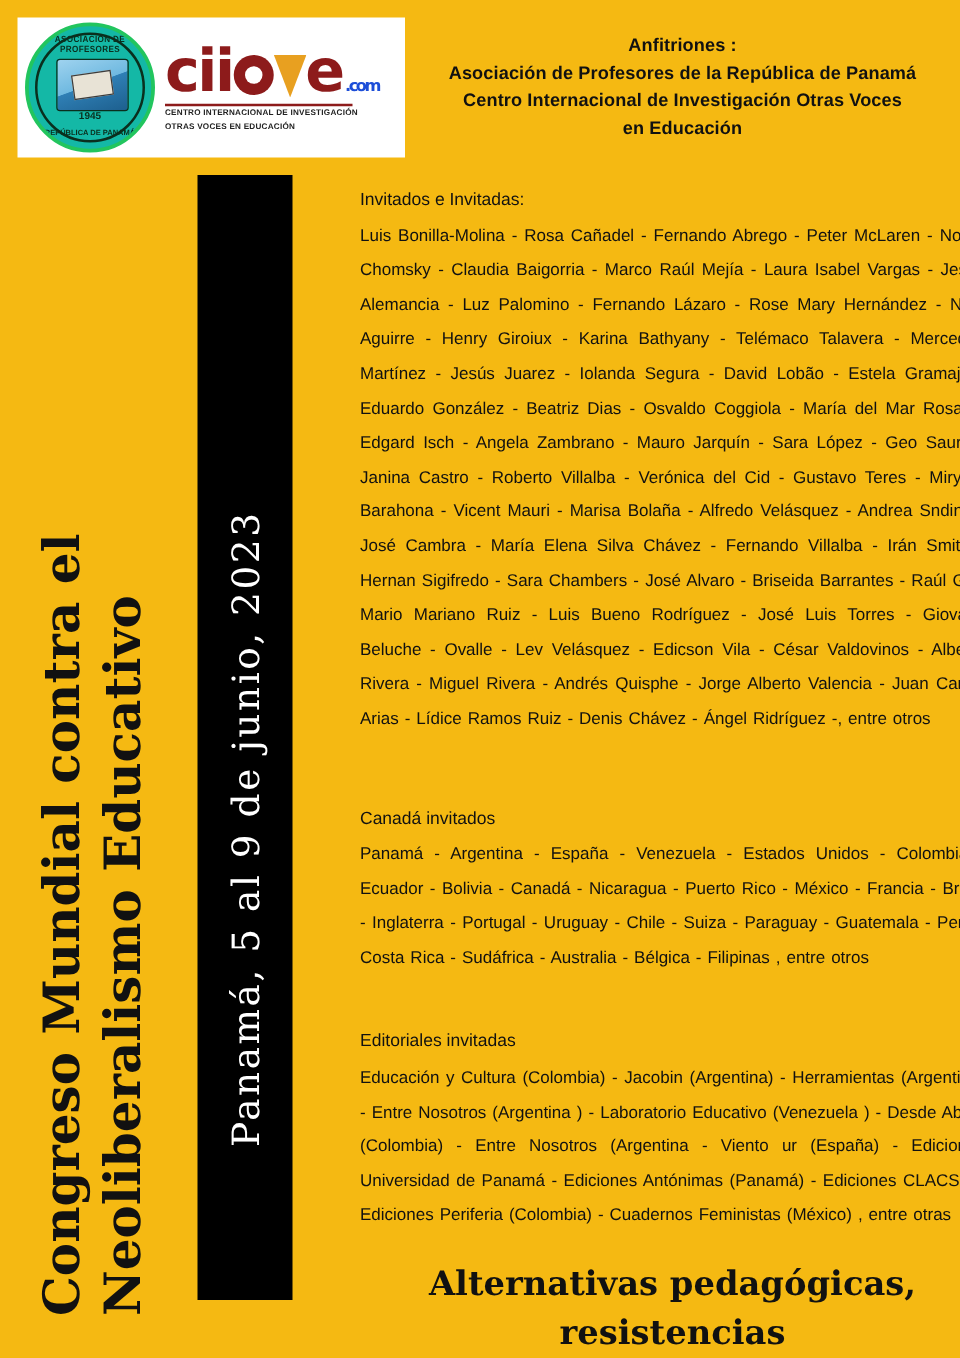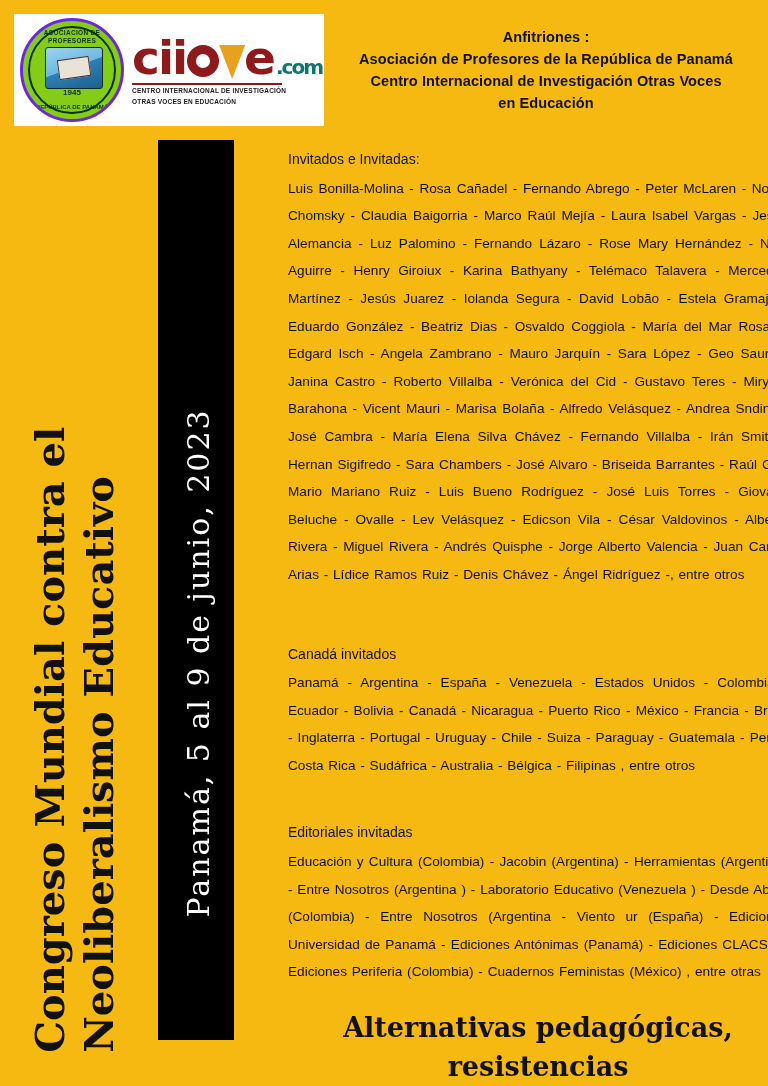--- a/index.html
+++ b/index.html
@@ -26,22 +26,22 @@
     left: 14px; top: 14px;
     width: 310px; height: 112px;
     background: #ffffff;
     display: flex;
     align-items: center;
     padding: 4px 6px;
   }
   .asoprof-seal {
     width: 104px; height: 104px;
     border-radius: 50%;
-    background: #84cc16;
-    border: 3px solid #6d28d9;
+    background: #14b8a6;
+    border: 3px solid #22c55e;
     position: relative;
     flex: 0 0 auto;
     overflow: hidden;
   }
   .asoprof-seal .ring {
     position: absolute; left: 5px; top: 5px; right: 5px; bottom: 5px;
     border-radius: 50%;
     border: 2px solid #0a2f1e;
   }
   .asoprof-seal .top-text {
@@ -125,22 +125,22 @@
   .ciie-word .vmark {
     display: inline-block;
     width: 26px; height: 34px;
     background: #e8a020;
     clip-path: polygon(0 0, 100% 0, 50% 100%);
     margin: 0 -1px;
     position: relative;
     top: 5px;
   }
   .ciie-com {
-    font-size: 20px;
-    color: #0f766e;
+    font-size: 13px;
+    color: #1d4ed8;
     font-weight: bold;
     margin-left: 2px;
   }
   .ciie-sub {
     font-size: 6.5px;
     font-weight: bold;
     color: #222;
     line-height: 1.35;
     margin-top: 2px;
     letter-spacing: .2px;

